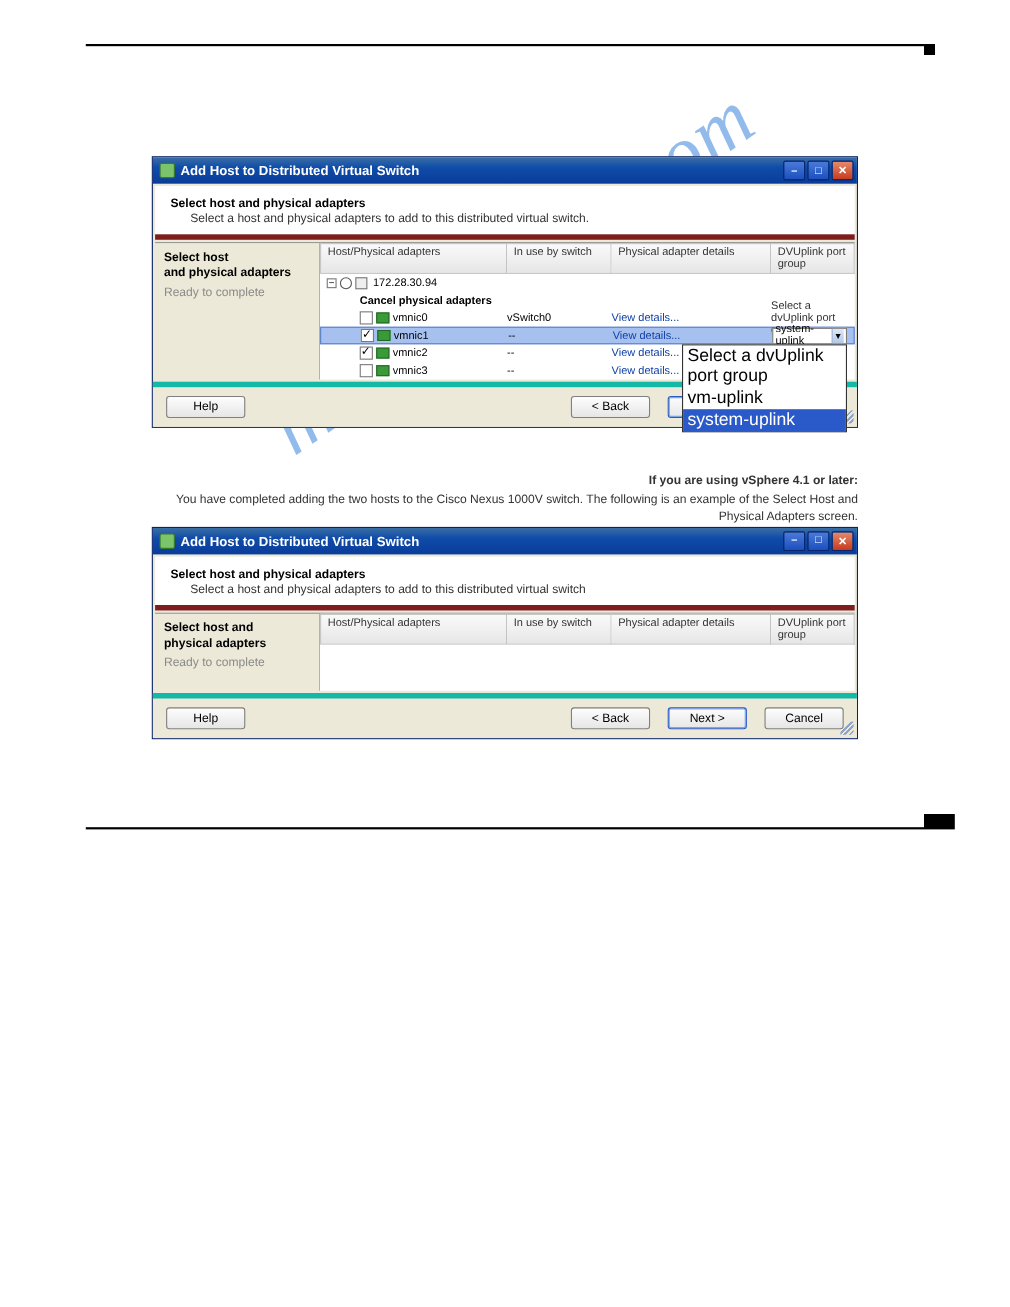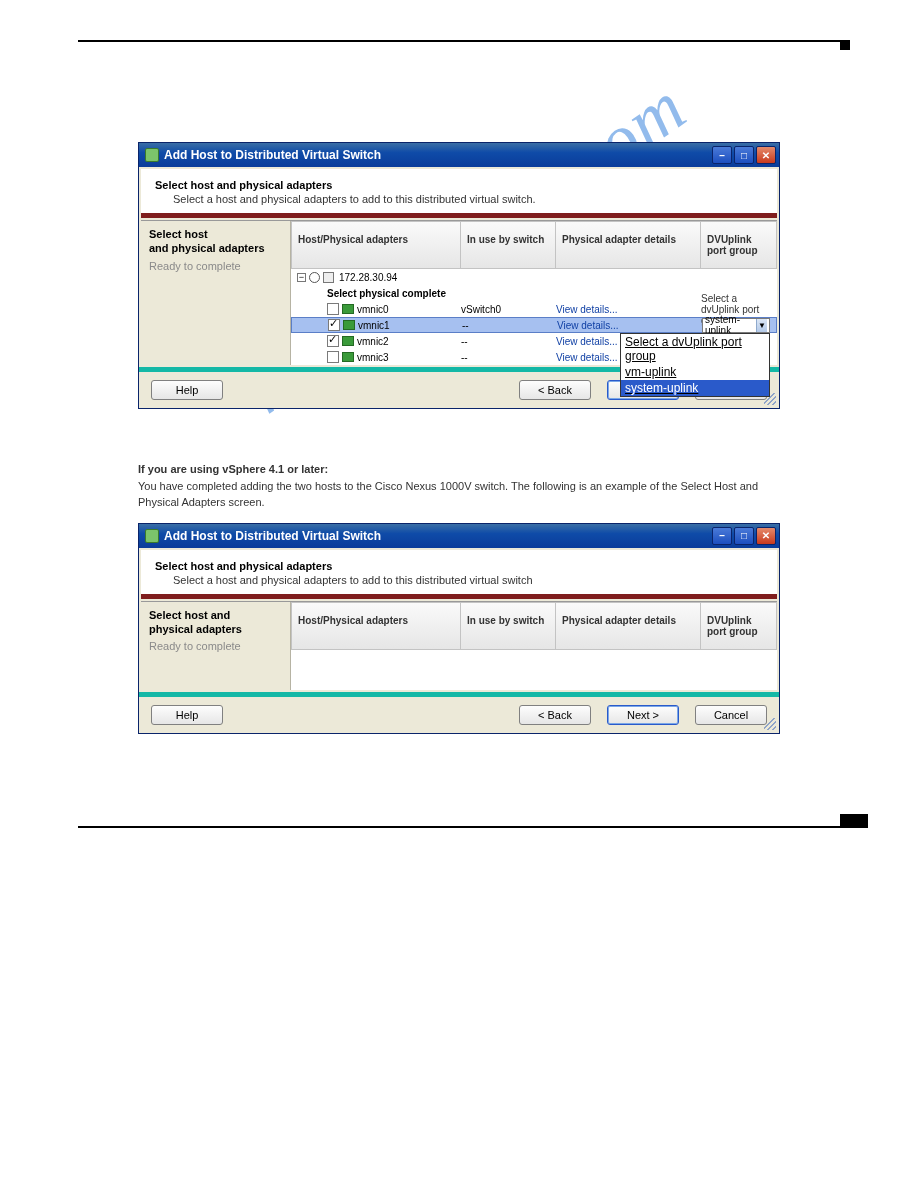--- a/index.html
+++ b/index.html
@@ -1,70 +1,70 @@
 <!DOCTYPE html>
 <html><head>
 <meta charset="utf-8">
 <style>
   * { box-sizing: border-box; margin: 0; padding: 0; }
   body { font-family: Tahoma, Arial, sans-serif; font-size: 11px; color: #000; background: #fff; width: 918px; }
   .page-frame { border-top: 2px solid #000; border-bottom: 2px solid #000; margin: 40px 78px 40px 78px; position: relative; }
   .page-frame::before { content:""; position:absolute; top:-2px; right:-10px; width:10px; height:10px; background:#000; }
   .page-frame::after { content:""; position:absolute; bottom:-2px; right:-28px; width:28px; height:14px; background:#000; }
   .content { padding: 100px 60px 40px 60px; }
-  .dialog { border: 1px solid #0a246a; margin-bottom: 52px; background:#ece9d8; }
+  .dialog { border: 1px solid #0a246a; margin-bottom: 40px; background:#ece9d8; }
   .title-bar { display:flex; align-items:center; justify-content:space-between; background: linear-gradient(to bottom, #3a6ea5, #0f4ba8 40%, #0a3c9a); color:#fff; padding:3px 3px 3px 6px; font-weight:bold; font-size:12px; }
   .title-left { display:flex; align-items:center; gap:5px; }
   .win-icon { width:14px; height:14px; background:#7cc46b; border:1px solid #3a7a2b; border-radius:2px; }
   .win-btns { display:flex; gap:2px; }
   .win-btn { width:20px; height:18px; border:1px solid #0a246a; background: linear-gradient(to bottom,#4a7ad8,#1c4fbf); color:#fff; display:flex; align-items:center; justify-content:center; font-size:10px; font-weight:bold; border-radius:2px; }
   .win-btn.close { background: linear-gradient(to bottom,#e58a6b,#c83a1d); }
   .white-area { background:#fff; margin:2px; padding:10px 14px 8px 14px; border-bottom:5px solid #7f1d1d; }
   .white-area .heading { font-weight:bold; margin-bottom:2px; }
   .white-area .sub { color:#333; margin-left:18px; }
   .body-row { display:flex; border-top:1px solid #999; margin:2px; }
   .nav { width:150px; padding:6px 8px; border-right:1px solid #b6b3a3; min-height:110px; }
   .nav .nav-head { font-weight:bold; color:#000; line-height:1.3; }
   .nav .nav-sub { color:#8a8a8a; margin-top:4px; }
   .grid { flex:1; position:relative; background:#fff; }
   .grid-head { display:flex; }
-  .gh { background: linear-gradient(to bottom,#fafafa,#e6e6e6); border:1px solid #c3c3c3; border-left:none; padding:12px 6px; font-size:10px; color:#333;font-weight:bold; }
+  .gh { background: linear-gradient(to bottom,#fafafa,#e6e6e6); border:1px solid #c3c3c3; border-left:none; padding:2px 6px; font-size:10px; color:#333; }
   .gh:first-child { border-left:1px solid #c3c3c3; }
   .gh1{width:170px;} .gh2{width:95px;} .gh3{width:145px;} .gh4{flex:1;}
   .grid-body { font-size:10px; }
   .grow { display:flex; align-items:center; padding:1px 6px; height:16px; }
   .grow.section { font-weight:bold; padding-left:36px; }
   .grow .c1{width:164px; display:flex; align-items:center; gap:3px;}
   .grow .c2{width:95px;}
   .grow .c3{width:145px; color:#1141a5; }
   .grow .c4{flex:1; position:relative;}
   .grow.sel { background:#a6c0f0; border:1px solid #5a7ec7; }
   .chk { width:12px; height:12px; border:1px solid #7a7a7a; background:#fff; display:inline-block; position:relative; }
   .chk.on::after { content:"✓"; position:absolute; top:-3px; left:0; font-size:11px; color:#000; }
   .nic { width:12px; height:10px; background:#3a9a3a; border:1px solid #246a24; }
   .hosticon { width:11px; height:11px; border:1px solid #777; background:#eee; display:inline-block; margin-right:2px;}
   .clockicon { width:11px; height:11px; border:1px solid #555; border-radius:50%; display:inline-block; background:#fff;}
   .tree-toggle { width:9px; height:9px; border:1px solid #777; display:inline-flex; align-items:center; justify-content:center; font-size:9px; line-height:1; background:#fff; }
   .dropdown { width:100%; border:1px solid #7a7a7a; background:#fff; padding:0 2px; display:flex; align-items:center; justify-content:space-between; font-size:10px; height:15px; }
   .dropdown .arrow { width:13px; height:13px; background: linear-gradient(to bottom,#dce7f6,#b3c9e8); border-left:1px solid #8faacd; display:flex; align-items:center; justify-content:center; font-size:8px; }
-  .dd-pop { position:absolute; top:15px; right:0; width:150px; background:#fff; border:1px solid #333; z-index:5; font-size:12px;text-decoration:underline; }
+  .dd-pop { position:absolute; top:15px; right:0; width:150px; background:#fff; border:1px solid #333; z-index:5; font-size:16px; }
   .dd-opt { padding:1px 4px; }
   .dd-opt.hl { background:#2a5aca; color:#fff; }
   .plain-rt { color:#333; }
   .btn-bar { display:flex; justify-content:space-between; align-items:center; padding:8px 12px; background:#ece9d8; border-top:5px solid #14b8a6; }
   .right-btns { display:flex; gap:16px; }
   .btn { min-width:72px; padding:3px 10px; text-align:center; background: linear-gradient(to bottom,#fdfdfd,#e6e6e6); border:1px solid #808080; border-radius:3px; font-size:11px; }
   .btn.primary { border:1px solid #2a5aca; box-shadow: inset 0 0 0 1px #7aa7e8; }
   .resize-grip { position:absolute; right:3px; bottom:3px; width:12px; height:12px;
     background: linear-gradient(135deg, transparent 40%, #8fa4c9 40% 50%, transparent 50% 60%, #8fa4c9 60% 70%, transparent 70% 80%, #8fa4c9 80% 90%, transparent 90%); }
   .dialog { position:relative; }
   .watermark { position:absolute; pointer-events:none; left:0; top:0; width:100%; height:100%; z-index:0; }
   .wm-text { position:absolute; left:20%; top:320px; font-size:72px; font-style:italic; font-family: Georgia, serif; color:#4a8fe0; opacity:0.6; transform: rotate(-35deg); transform-origin:left top; white-space:nowrap; letter-spacing:1px; }
   .page-inner { position:relative; }
-  .body-note { margin: 40px 0 12px 0; font-size:11px; color:#333; line-height:1.5;}
+  .body-note { margin: 40px 0 0 0; font-size:11px; color:#333; line-height:1.5;text-align:right;}
   .body-note-lead { margin:4px 0 6px 0; font-size:11px; color:#333; }
 </style>
 </head>
 <body>
 
 <div class="page-frame">
 <div class="page-inner">
 <div class="watermark">
         <div class="wm-text">manualshive.com</div>
       </div>
@@ -103,21 +103,21 @@
             <div class="c1">
               <span class="tree-toggle">−</span>
               <span class="clockicon"></span>
               <span class="hosticon"></span>
               <span>172.28.30.94</span>
             </div>
             <div class="c2"></div>
                   <div class="c3" style="text-decoration:none;"></div>
                   <div class="c4"></div>
           </div>
-          <div class="grow section">Select physical complete</div>
+          <div class="grow section">Cancel physical adapters</div>
 
           <div class="grow">
             <div class="c1" style="padding-left:30px;">
                     <span class="chk"></span>
                     <span class="nic"></span>
                     <span>vmnic0</span>
                   </div>
             <div class="c2">vSwitch0</div>
             <div class="c3">View details...</div>
             <div class="c4 plain-rt">Select a dvUplink port g...</div>

